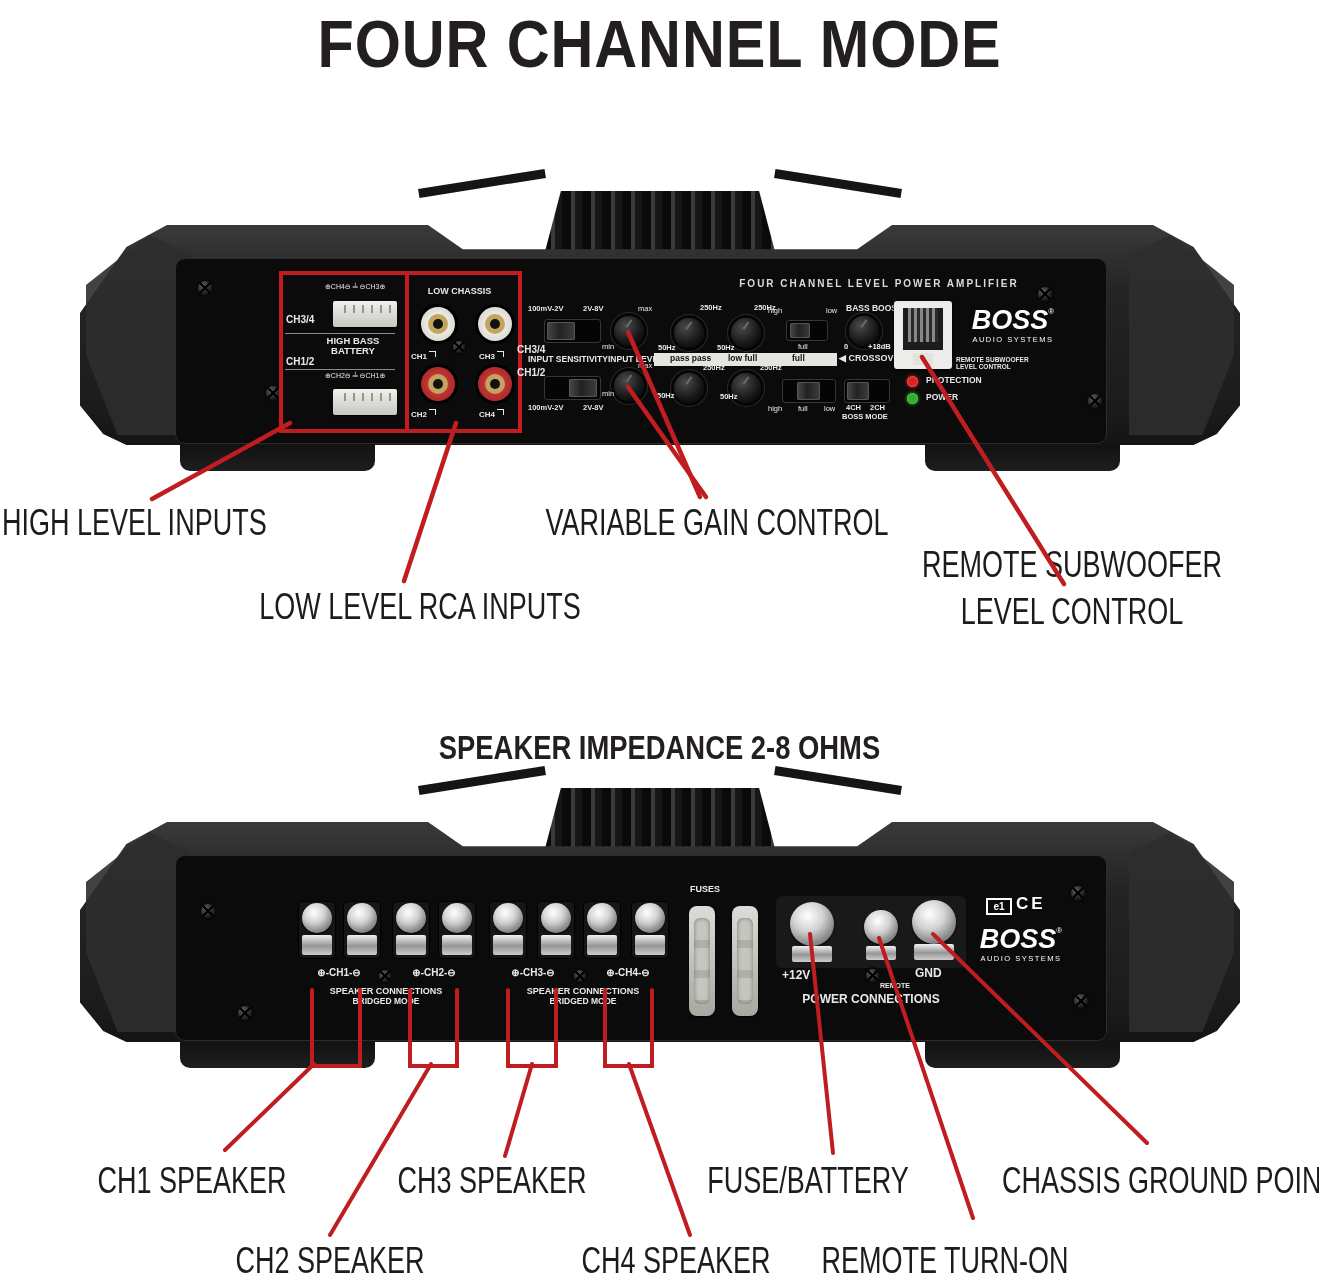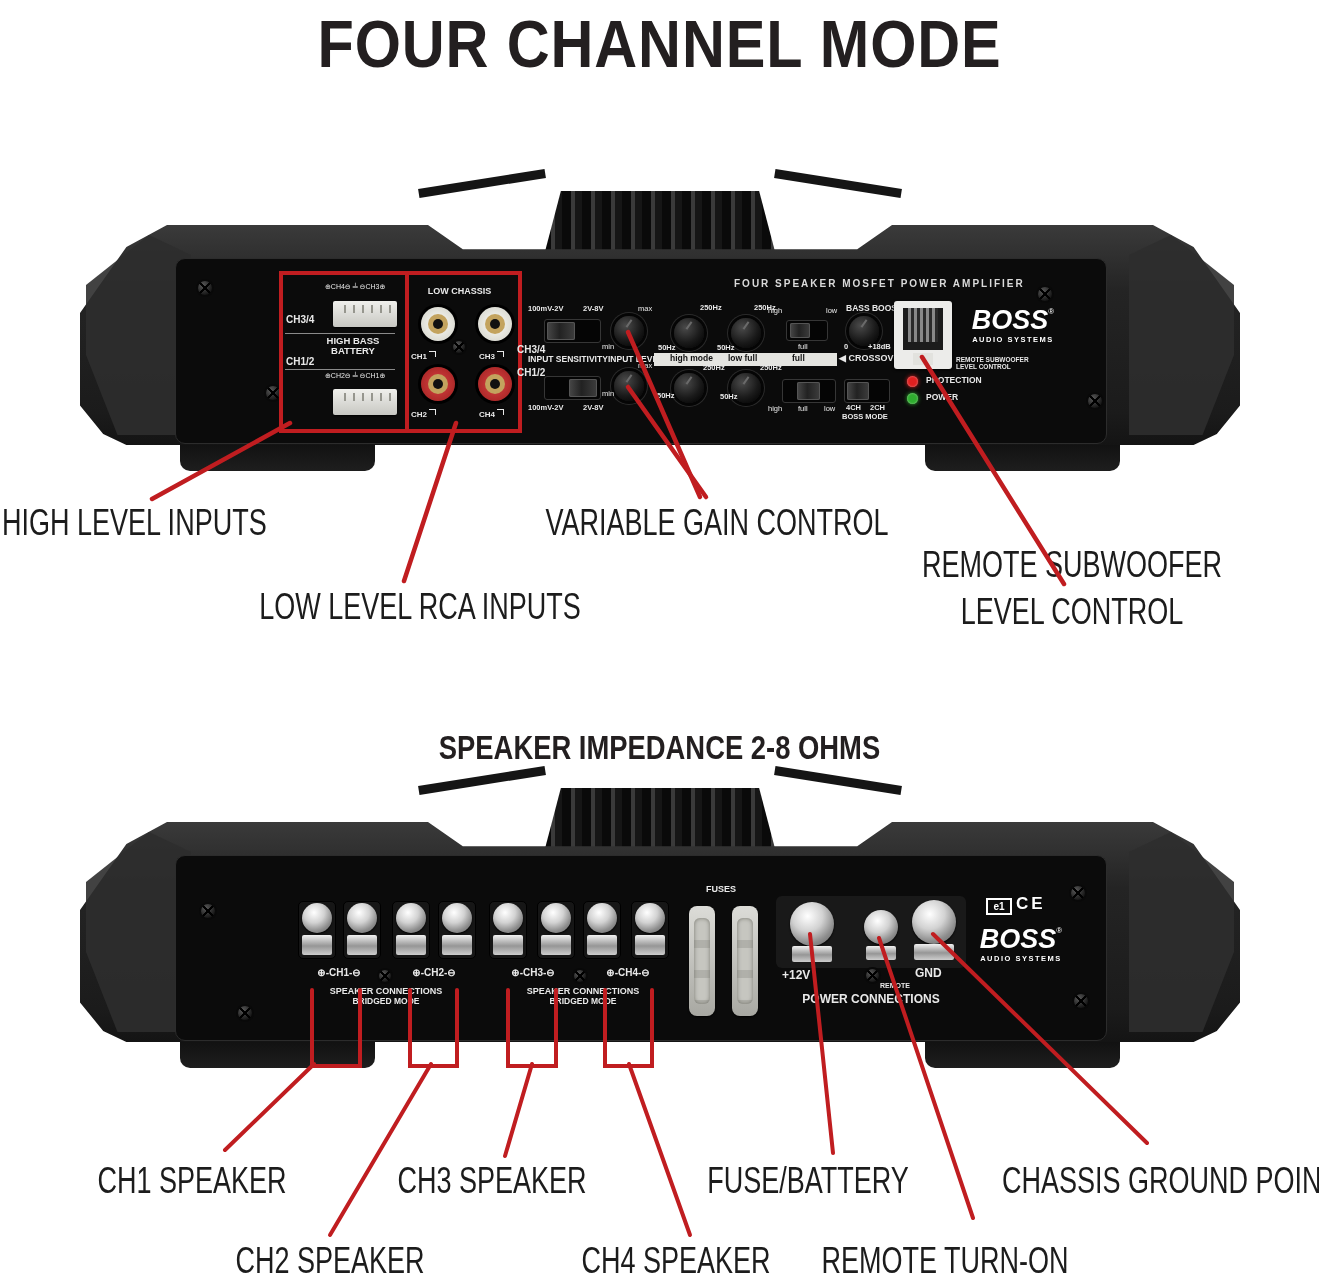--- a/index.html
+++ b/index.html
@@ -113,21 +113,21 @@
         background:linear-gradient(180deg,#dcdcd8,#a8a8a2);box-shadow:0 1px 2px #000;}
   .fuse::after{content:"";position:absolute;left:5px;top:12px;width:16px;height:86px;border-radius:6px;
         background:repeating-linear-gradient(180deg,#c6c6c0 0 22px,#b0b0aa 22px 30px);
         box-shadow:inset 0 0 4px #77776f;}
 
   
   .brandbox{position:absolute;text-align:center;color:#fff;}
   .brand-name{font-weight:900;font-size:27px;letter-spacing:0;line-height:1;font-style:italic;
         transform:scaleY(1.05);display:inline-block;}
   .brand-reg{font-size:8px;vertical-align:top;}
-  .brand-tag{font-size:7.5px;font-weight:bold;letter-spacing:1.5px;margin-top:1px;}
+  .brand-tag{font-size:7.5px;font-weight:normal;letter-spacing:1.5px;margin-top:1px;}
 
   .e1box{position:absolute;border:2px solid #fff;color:#fff;font-size:10px;font-weight:bold;
         width:22px;height:13px;text-align:center;line-height:13px;}
   .cemark{position:absolute;color:#fff;font-size:17px;font-weight:bold;letter-spacing:3px;}
 
   .overlay{position:absolute;left:0;top:0;z-index:9;pointer-events:none;}
 </style>
 </head>
 <body>
 
@@ -146,21 +146,21 @@
     <div class="cap l"></div>
     <div class="cap r"></div>
 
     <div class="panel">
 
       <div class="dscrew" style="left:22px;top:22px;"></div>
       <div class="dscrew" style="left:90px;top:127px;"></div>
       <div class="dscrew" style="left:862px;top:28px;"></div>
       <div class="dscrew" style="left:912px;top:135px;"></div>
 
-      <div class="pt ctr" style="left:558px;top:20px;width:290px;font-size:10px;letter-spacing:2px;color:#dadada;">FOUR SPEAKER MOSFET POWER AMPLIFIER</div>
+      <div class="pt ctr" style="left:558px;top:20px;width:290px;font-size:10px;letter-spacing:2px;color:#dadada;">FOUR CHANNEL LEVEL POWER AMPLIFIER</div>
 
       <div class="redbox" style="left:103px;top:12px;width:122px;height:154px;">
         <div class="pt" style="left:42px;top:8px;font-size:7px;font-weight:normal;">⊕CH4⊖ ╧ ⊖CH3⊕</div>
         <div class="molex" style="left:50px;top:26px;width:64px;height:26px;"></div>
         <div class="pt" style="left:3px;top:40px;font-size:10px;">CH3/4</div>
         <div class="abs" style="left:2px;top:58px;width:110px;height:1px;background:#8a8a8a;"></div>
         <div class="pt ctr" style="left:28px;top:61px;width:84px;font-size:9.5px;">
           <div>HIGH BASS</div>
           <div>BATTERY</div>
         </div>
@@ -204,21 +204,21 @@
       <div class="pt" style="left:341px;top:109px;font-size:10px;">CH1/2</div>
       <div class="slide-sw" style="left:368px;top:117px;width:55px;height:22px;">
           <div class="sw-thumb" style="left:24px;"></div>
         </div>
       <div class="pt" style="left:352px;top:145px;font-size:7.5px;">100mV-2V</div>
       <div class="pt" style="left:407px;top:145px;font-size:7.5px;">2V-8V</div>
 
       <div class="pt" style="left:352px;top:96px;font-size:8.5px;">INPUT SENSITIVITY</div>
       <div class="pt" style="left:432px;top:96px;font-size:8.5px;">INPUT LEVEL</div>
       <div class="strip" style="left:478px;top:94px;width:183px;height:13px;">
-        <div class="pt" style="left:16px;top:1px;font-size:8.5px;">high mode</div>
+        <div class="pt" style="left:16px;top:1px;font-size:8.5px;">pass pass</div>
         <div class="pt" style="left:74px;top:1px;font-size:8.5px;">low full</div>
         <div class="pt" style="left:138px;top:1px;font-size:8.5px;">full</div>
       </div>
       <div class="pt" style="left:663px;top:95px;font-size:9px;">◀ CROSSOVER</div>
 
       <div class="pt" style="left:462px;top:46px;font-size:7.5px;font-weight:normal;">max</div>
       <div class="knob" style="left:438px;top:57px;"></div>
       <div class="pt" style="left:426px;top:84px;font-size:7.5px;font-weight:normal;">min</div>
       <div class="pt" style="left:524px;top:45px;font-size:7.5px;">250Hz</div>
       <div class="knob" style="left:498px;top:59px;"></div>
@@ -290,21 +290,21 @@
     <div class="amp-body"></div>
     <div class="cap l"></div>
     <div class="cap r"></div>
 
     <div class="panel">
       <div class="dscrew" style="left:25px;top:48px;"></div>
       <div class="dscrew" style="left:62px;top:150px;"></div>
       <div class="dscrew" style="left:895px;top:30px;"></div>
       <div class="dscrew" style="left:898px;top:138px;"></div>
 
-      <div class="pt ctr" style="left:510px;top:29px;width:70px;font-size:9px;">FUSES</div>
+      <div class="pt ctr" style="left:494px;top:29px;width:70px;font-size:9px;">FUSES</div>
       <div class="fuse" style="left:513px;top:50px;"></div>
       <div class="fuse" style="left:556px;top:50px;"></div>
 
       <div class="term" style="left:122px;top:45px;">
           <div class="slot"></div>
           <div class="screw"></div>
           <div class="plate"></div>
         </div>
       <div class="term" style="left:167px;top:45px;">
           <div class="slot"></div>

